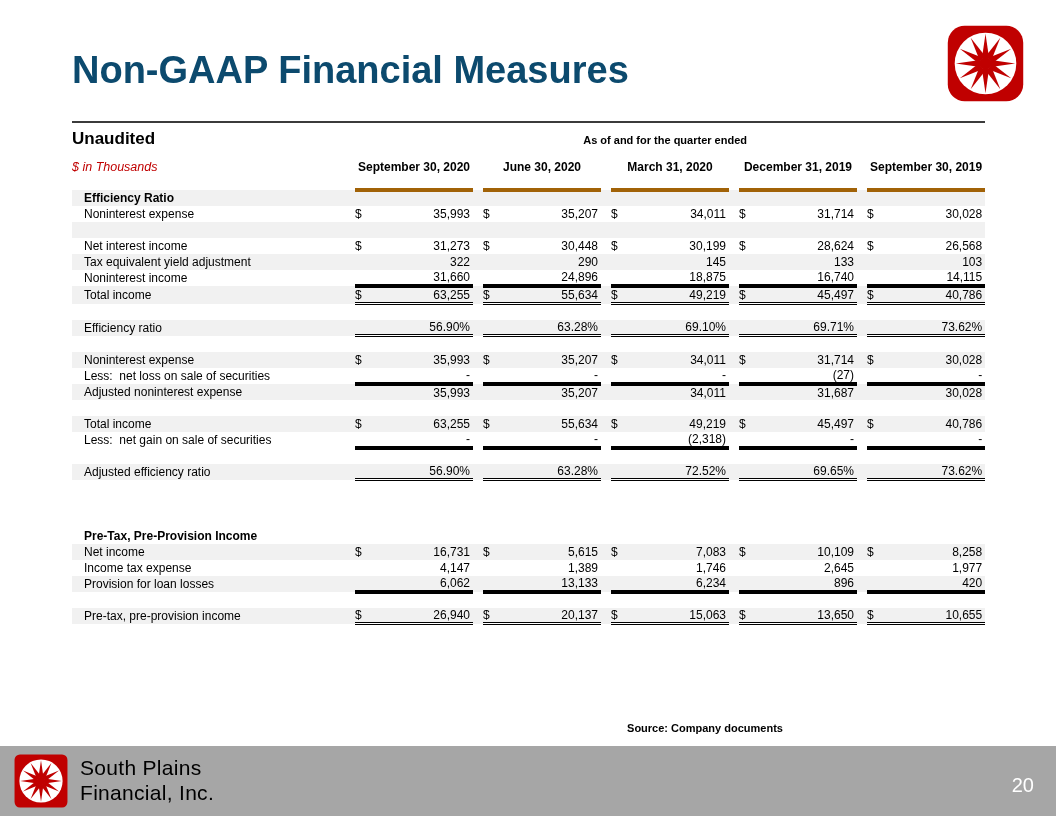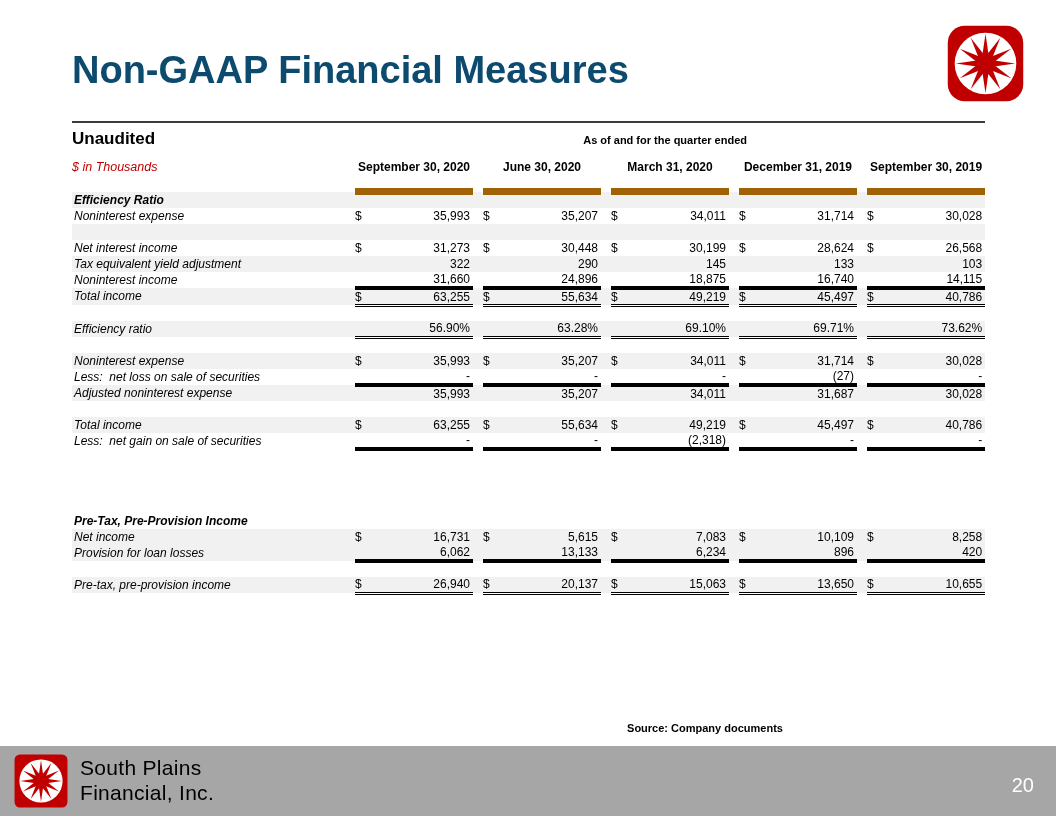--- a/index.html
+++ b/index.html
@@ -10,26 +10,26 @@
   .page-title{position:absolute;left:72px;top:50px;font-size:38px;font-weight:bold;color:#0c4a6e;line-height:1.1;}
   .title-rule{position:absolute;left:72px;top:121px;width:913px;border-top:2px solid #3b3b3b;}
   .unaudited{position:absolute;left:72px;top:129px;font-size:17px;font-weight:bold;}
   .units{position:absolute;left:72px;top:160px;font-size:12.5px;font-style:italic;color:#C00000;}
 
   .fin-table{position:absolute;left:72px;top:131px;width:913px;border-collapse:collapse;
              table-layout:fixed;font-size:12px;}
   .fin-table th,.fin-table td{padding:0;vertical-align:middle;overflow:hidden;}
   .fin-table thead th{font-weight:bold;}
   .group-head{text-align:center;height:18px;vertical-align:bottom;padding-bottom:2px;font-size:11px;}
-  .date-head{height:39px;vertical-align:bottom;border-bottom:7px solid #a16207;}
+  .date-head{height:39px;vertical-align:bottom;border-bottom:4px solid #a16207;}
   .date-head .dh{text-align:center;line-height:1.25;padding-bottom:3px;}
   tbody tr{height:16px;}
   tbody tr.tall{height:48px;}
   tr.shaded{background:#F1F1F1;}
-  td.label{text-align:left;padding-left:2px;white-space:nowrap;font-style:italic;}
+  td.label{text-align:left;padding-left:12px;white-space:nowrap;}
   td.label.section{font-weight:bold;}
   td.dollar{text-align:left;white-space:nowrap;}
   td.value{text-align:right;padding-right:3px;white-space:nowrap;}
   .u1{border-bottom:4px solid #000000;margin-top:46px;}
   .u2{border-bottom:3px double #000;}
 
   .source-note{position:absolute;left:555px;top:722px;width:300px;text-align:center;
                font-size:11px;font-weight:bold;}
 
   .top-logo{position:absolute;left:947px;top:25px;width:77px;height:77px;}
@@ -426,20 +426,38 @@
           <td></td>
           <td class="dollar"></td>
           <td class="value"></td>
           <td></td>
           <td class="dollar"></td>
           <td class="value"></td>
           <td></td>
           <td class="dollar"></td>
           <td class="value"></td>
         </tr>
+        <tr class="shaded">
+          <td class="label">Adjusted efficiency ratio</td>
+          <td></td>
+          <td class="dollar u2"></td>
+          <td class="value u2">56.90%</td>
+          <td></td>
+          <td class="dollar u2"></td>
+          <td class="value u2">63.28%</td>
+          <td></td>
+          <td class="dollar u2"></td>
+          <td class="value u2">72.52%</td>
+          <td></td>
+          <td class="dollar u2"></td>
+          <td class="value u2">69.65%</td>
+          <td></td>
+          <td class="dollar u2"></td>
+          <td class="value u2">73.62%</td>
+        </tr>
         <tr class="tall">
           <td class="label"></td>
           <td></td>
           <td class="dollar"></td>
           <td class="value"></td>
           <td></td>
           <td class="dollar"></td>
           <td class="value"></td>
           <td></td>
           <td class="dollar"></td>
@@ -479,20 +497,38 @@
           <td class="value">5,615</td>
           <td></td>
           <td class="dollar">$</td>
           <td class="value">7,083</td>
           <td></td>
           <td class="dollar">$</td>
           <td class="value">10,109</td>
           <td></td>
           <td class="dollar">$</td>
           <td class="value">8,258</td>
+        </tr>
+        <tr>
+          <td class="label">Income tax expense</td>
+          <td></td>
+          <td class="dollar"></td>
+          <td class="value">4,147</td>
+          <td></td>
+          <td class="dollar"></td>
+          <td class="value">1,389</td>
+          <td></td>
+          <td class="dollar"></td>
+          <td class="value">1,746</td>
+          <td></td>
+          <td class="dollar"></td>
+          <td class="value">2,645</td>
+          <td></td>
+          <td class="dollar"></td>
+          <td class="value">1,977</td>
         </tr>
         <tr class="shaded">
           <td class="label">Provision for loan losses</td>
           <td></td>
           <td class="dollar u1"></td>
           <td class="value u1">6,062</td>
           <td></td>
           <td class="dollar u1"></td>
           <td class="value u1">13,133</td>
           <td></td>

